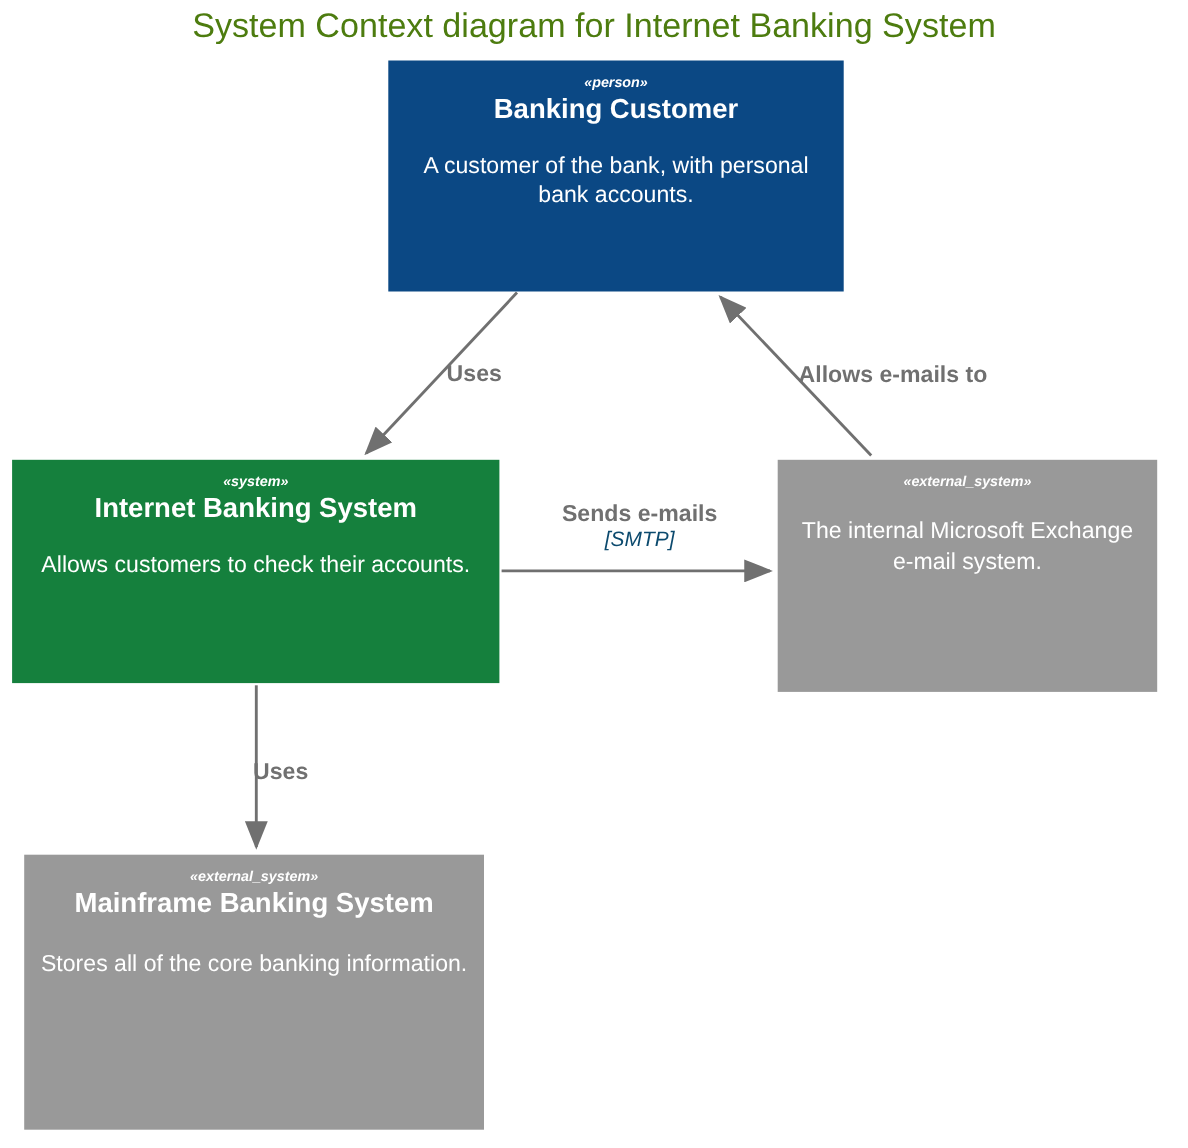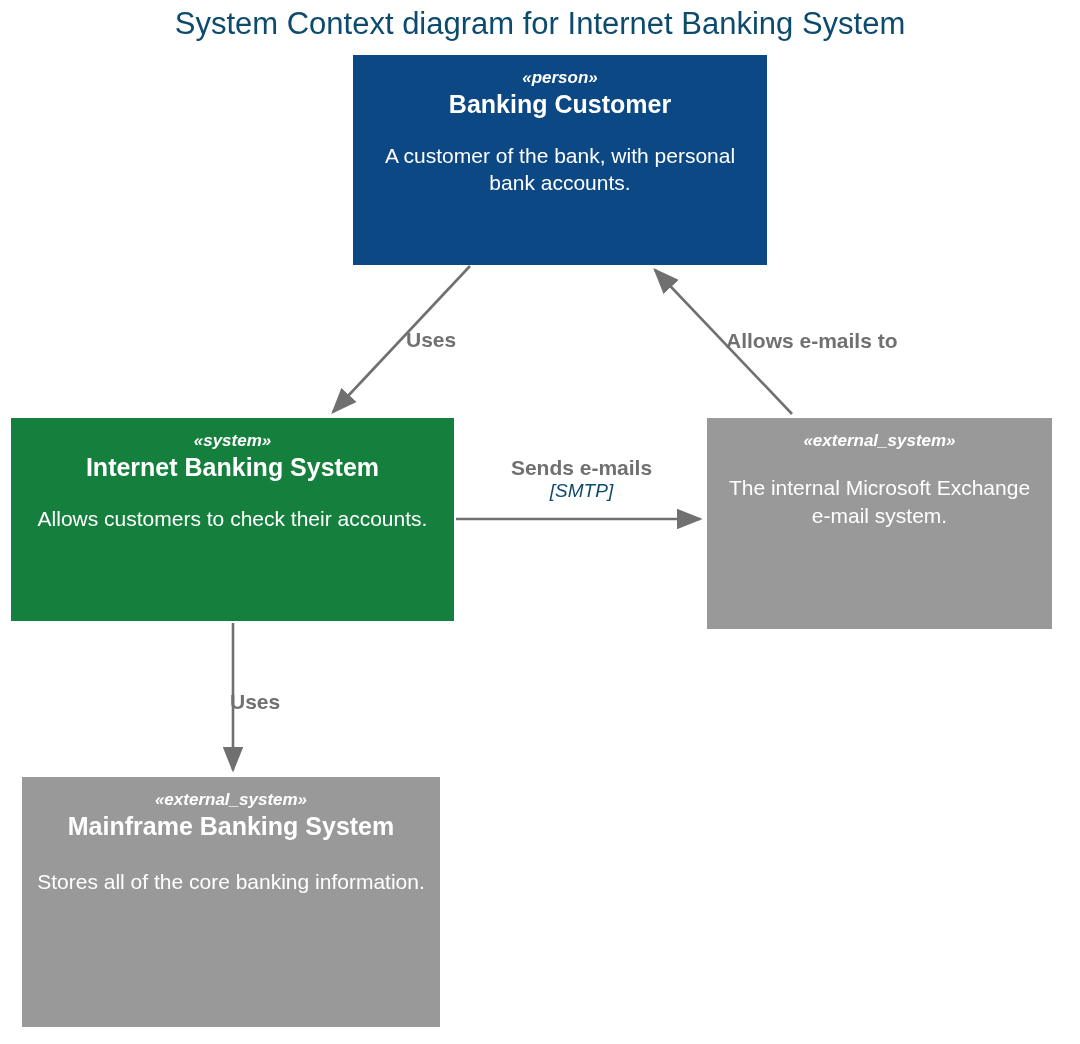--- a/index.html
+++ b/index.html
@@ -19,36 +19,36 @@
     width: 1080px;
     height: 1044px;
   }
   .title {
     position: absolute;
     left: 0;
     top: 6px;
     width: 1080px;
     text-align: center;
     font-size: 31px;
-    color: #0c4a6e;
+    color: #4d7c0f;
     font-weight: 400;
   }
   .node {
     position: absolute;
     box-sizing: border-box;
     color: #ffffff;
     text-align: center;
     padding: 12px 14px 10px 14px;
     display: flex;
     flex-direction: column;
     align-items: center;
     justify-content: flex-start;
   }
   .node .stereo {
-    font-size: 17px;
+    font-size: 13px;
     font-style: italic;
     font-weight: bold;
     line-height: 1.25;
     margin-bottom: 1px;
   }
   .node .name {
     font-size: 25px;
     font-weight: bold;
     line-height: 1.22;
   }

